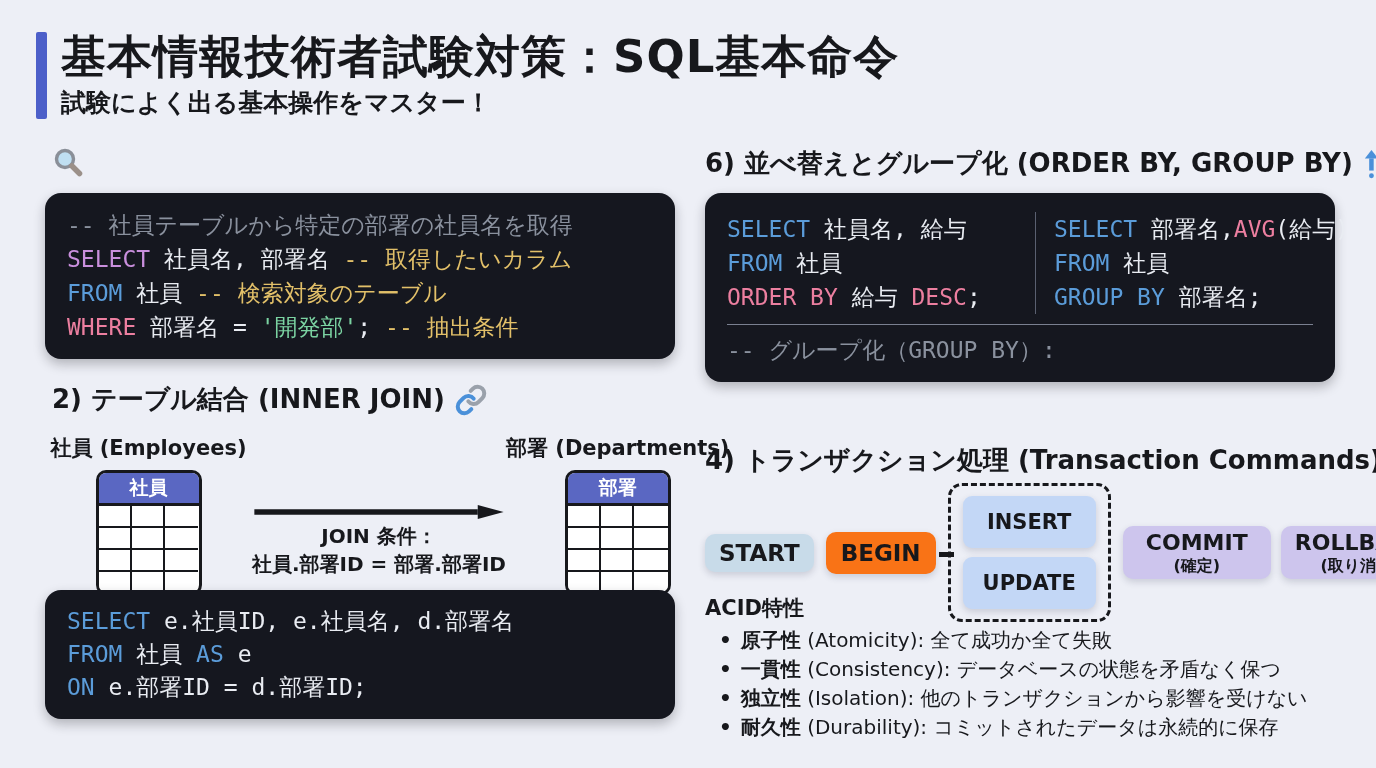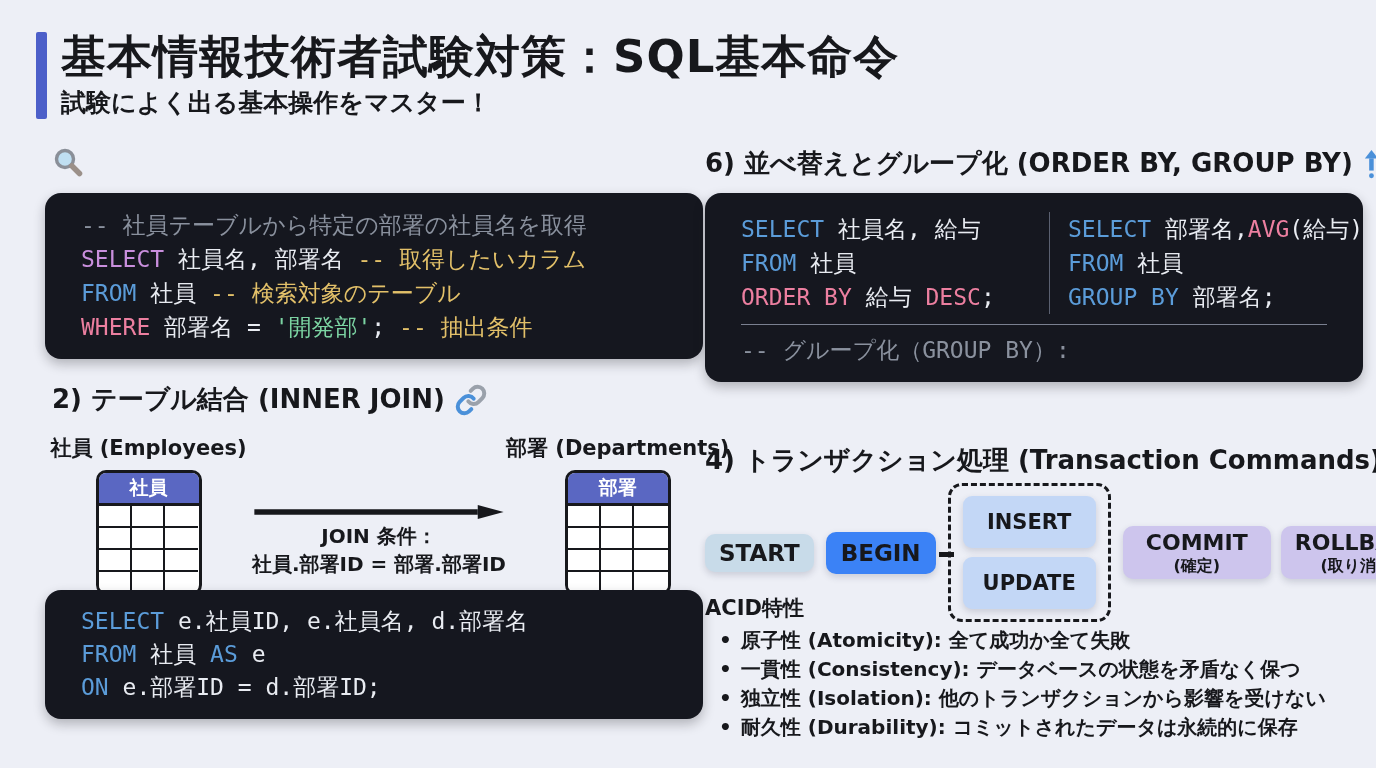--- a/index.html
+++ b/index.html
@@ -16,21 +16,21 @@
   .accent-bar{width:11px; background:#4c5fc9; border-radius:2px;}
   .page-title{font-size:45px; font-weight:900; line-height:1.12; letter-spacing:1px; white-space:nowrap;}
   .page-subtitle{font-size:25px; font-weight:800; margin-top:4px; white-space:nowrap;}
 
   
   .sec-head{display:flex; align-items:center; gap:10px; font-size:26px; font-weight:800; white-space:nowrap;}
   .sec-head svg{flex:0 0 auto;}
 
   
   .code-panel{
-    background:#15171f; border-radius:16px; padding:15px 36px;
+    background:#15171f; border-radius:16px; padding:15px 22px;
     font-family:"DejaVu Sans Mono","Liberation Mono",monospace;
     font-size:23px; line-height:34px; color:#e9ecf2;
     box-shadow:0 5px 12px rgba(20,22,30,.28);
     white-space:nowrap;
   }
   .tok-w{color:#e9ecf2}.tok-c{color:#8a919e}.tok-y{color:#e2c069}
   .tok-b{color:#5b9cd9}.tok-p{color:#ec7fa0}.tok-v{color:#c98fdd}.tok-g{color:#7bd3a2}
 
   
   .s3-cols{display:flex; margin-top:4px;}
@@ -49,36 +49,36 @@
   .mt-cell:nth-child(3n){border-right:none;}
   .mt-cell:nth-child(n+10){border-bottom:none;}
   .jt-mid{flex:1; display:flex; flex-direction:column; align-items:center; padding-top:70px; position:relative;}
   .join-arrow{width:100%; height:16px;}
   .join-caps{margin-top:2px; text-align:center; font-size:20px; font-weight:800; line-height:1.4; white-space:nowrap;}
 
   
   .flow{display:flex; align-items:center; gap:6px;}
   .fbox{border-radius:10px; font-weight:800; text-align:center; color:#17181c; box-shadow:0 3px 7px rgba(40,45,80,.18);}
   .start-box{background:#c8dbe9; font-size:23px; padding:6px 14px;}
-  .begin-box{background:#3b82f6; font-size:23px; padding:8px 15px;}
+  .begin-box{background:#f97316; font-size:23px; padding:8px 15px;}
   .dashed-box{border:3px dashed #17181c; border-radius:14px; padding:10px 12px; display:flex; flex-direction:column; gap:9px; position:relative; background:transparent;}
   .mini-cmd{background:#c3d7f6; font-size:21px; padding:14px 20px; border-radius:9px;}
   .update-stub{position:absolute; left:-12px; top:66px; width:15px; height:5px; background:#17181c;}
   .result-col{display:flex; flex-direction:row; gap:10px;}
   .result-box{background:#cdc5ed; padding:4px 14px; min-width:120px;}
   .result-main{font-size:22px; font-weight:800; line-height:1.15;}
   .result-sub{font-size:16px; font-weight:800; line-height:1.2;}
 
   
   .acid-title{font-size:21px; font-weight:900; margin-bottom:4px;}
   .acid-list{list-style:none; margin:0; padding:0 0 0 14px;}
   .acid-list li{font-size:20px; line-height:29px; white-space:nowrap;}
   .bullet{font-weight:900; margin-right:9px;}
   .acid-term{font-weight:800;}
-  .acid-rest{font-weight:700;}
+  .acid-rest{font-weight:400;}
 </style>
 </head>
 <body>
 
 <div class="canvas">
 
   <div class="abs header">
     <div class="accent-bar"></div>
     <div>
       <div class="page-title">基本情報技術者試験対策：SQL基本命令</div>

